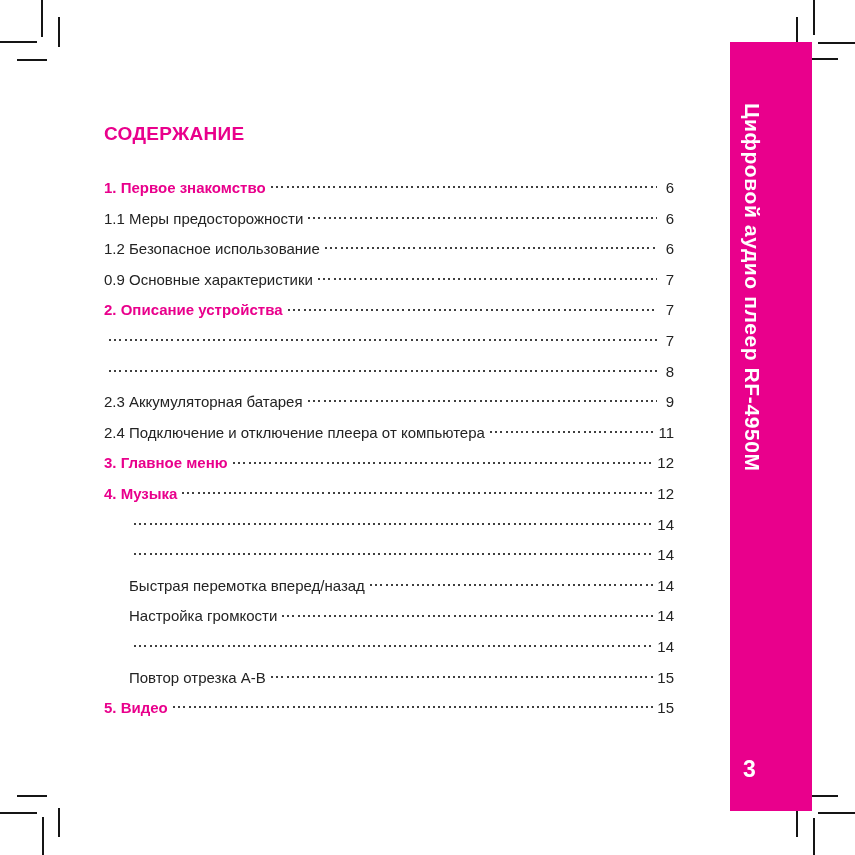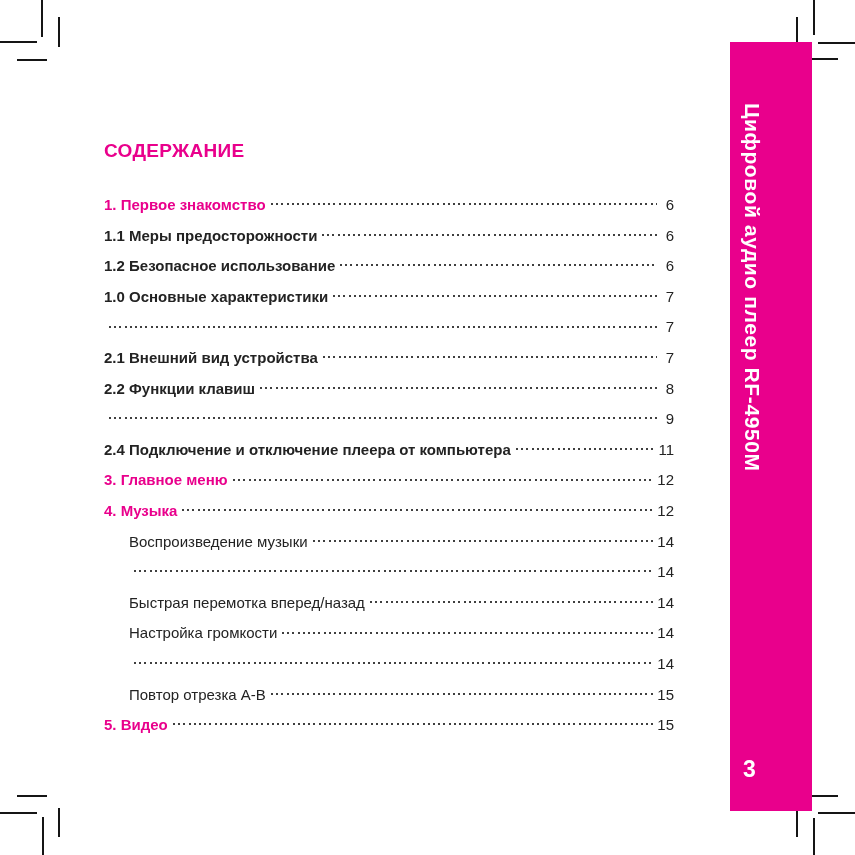--- a/index.html
+++ b/index.html
@@ -15,41 +15,41 @@
     font-family: "Liberation Sans", sans-serif;
     overflow: hidden;
     position: relative;
   }
   .page { position: absolute; inset: 0; width: 855px; height: 855px; }
 
   
   .crop-mark { position: absolute; background: #151515; }
 
   
-  .content { position: absolute; left: 104px; top: 140px; width: 570px; }
+  .content { position: absolute; left: 104px; top: 123px; width: 570px; }
   .doc-heading {
     margin: 0;
     font-size: 19px;
     font-weight: bold;
     color: var(--accent);
     letter-spacing: 0.3px;
   }
   .toc-list { margin-top: 28px; }
   .toc-row {
     display: flex;
     align-items: center;
     height: 30.6px;
     line-height: 30.6px;
     font-size: 15px;
     color: var(--text);
     white-space: nowrap;
   }
   .toc-row .toc-label { flex: 0 0 auto; }
   .toc-row.chapter .toc-label { color: var(--accent); font-weight: bold; }
-  .toc-row.section .toc-label { font-weight: bold; }
+  .toc-row.section .toc-label { font-weight: normal; }
   .toc-row.sub { padding-left: 25px; }
   .toc-leader {
     flex: 1 1 auto;
     height: 2px;
     margin: 0 3px 0 5px;
     background: repeating-linear-gradient(90deg, var(--leader) 0 2px, transparent 2px 5.2px);
     transform: translateY(-1px);
   }
   .toc-page { flex: 0 0 auto; min-width: 14px; text-align: right; font-weight: normal; color: var(--text); }
 
@@ -118,59 +118,58 @@
     <span class="toc-label">1.1 Меры предосторожности</span>
     <span class="toc-leader"></span>
     <span class="toc-page">6</span>
   </div>
         <div class="toc-row section">
     <span class="toc-label">1.2 Безопасное использование</span>
     <span class="toc-leader"></span>
     <span class="toc-page">6</span>
   </div>
         <div class="toc-row section">
-    <span class="toc-label">1.0 Основные характеристики</span>
+    <span class="toc-label">0.9 Основные характеристики</span>
     <span class="toc-leader"></span>
     <span class="toc-page">7</span>
   </div>
         <div class="toc-row chapter">
+    <span class="toc-label">2. Описание устройства</span>
     <span class="toc-leader"></span>
     <span class="toc-page">7</span>
   </div>
         <div class="toc-row section">
-    <span class="toc-label">2.1 Внешний вид устройства</span>
     <span class="toc-leader"></span>
     <span class="toc-page">7</span>
   </div>
         <div class="toc-row section">
-    <span class="toc-label">2.2 Функции клавиш</span>
     <span class="toc-leader"></span>
     <span class="toc-page">8</span>
   </div>
         <div class="toc-row section">
+    <span class="toc-label">2.3 Аккумуляторная батарея</span>
     <span class="toc-leader"></span>
     <span class="toc-page">9</span>
   </div>
         <div class="toc-row section">
     <span class="toc-label">2.4 Подключение и отключение плеера от компьютера</span>
     <span class="toc-leader"></span>
     <span class="toc-page">11</span>
   </div>
         <div class="toc-row chapter">
     <span class="toc-label">3. Главное меню</span>
     <span class="toc-leader"></span>
     <span class="toc-page">12</span>
   </div>
         <div class="toc-row chapter">
     <span class="toc-label">4. Музыка</span>
     <span class="toc-leader"></span>
     <span class="toc-page">12</span>
   </div>
         <div class="toc-row sub">
-    <span class="toc-label">Воспроизведение музыки</span>
     <span class="toc-leader"></span>
     <span class="toc-page">14</span>
   </div>
         <div class="toc-row sub">
     <span class="toc-leader"></span>
     <span class="toc-page">14</span>
   </div>
         <div class="toc-row sub">
     <span class="toc-label">Быстрая перемотка вперед/назад</span>
     <span class="toc-leader"></span>

